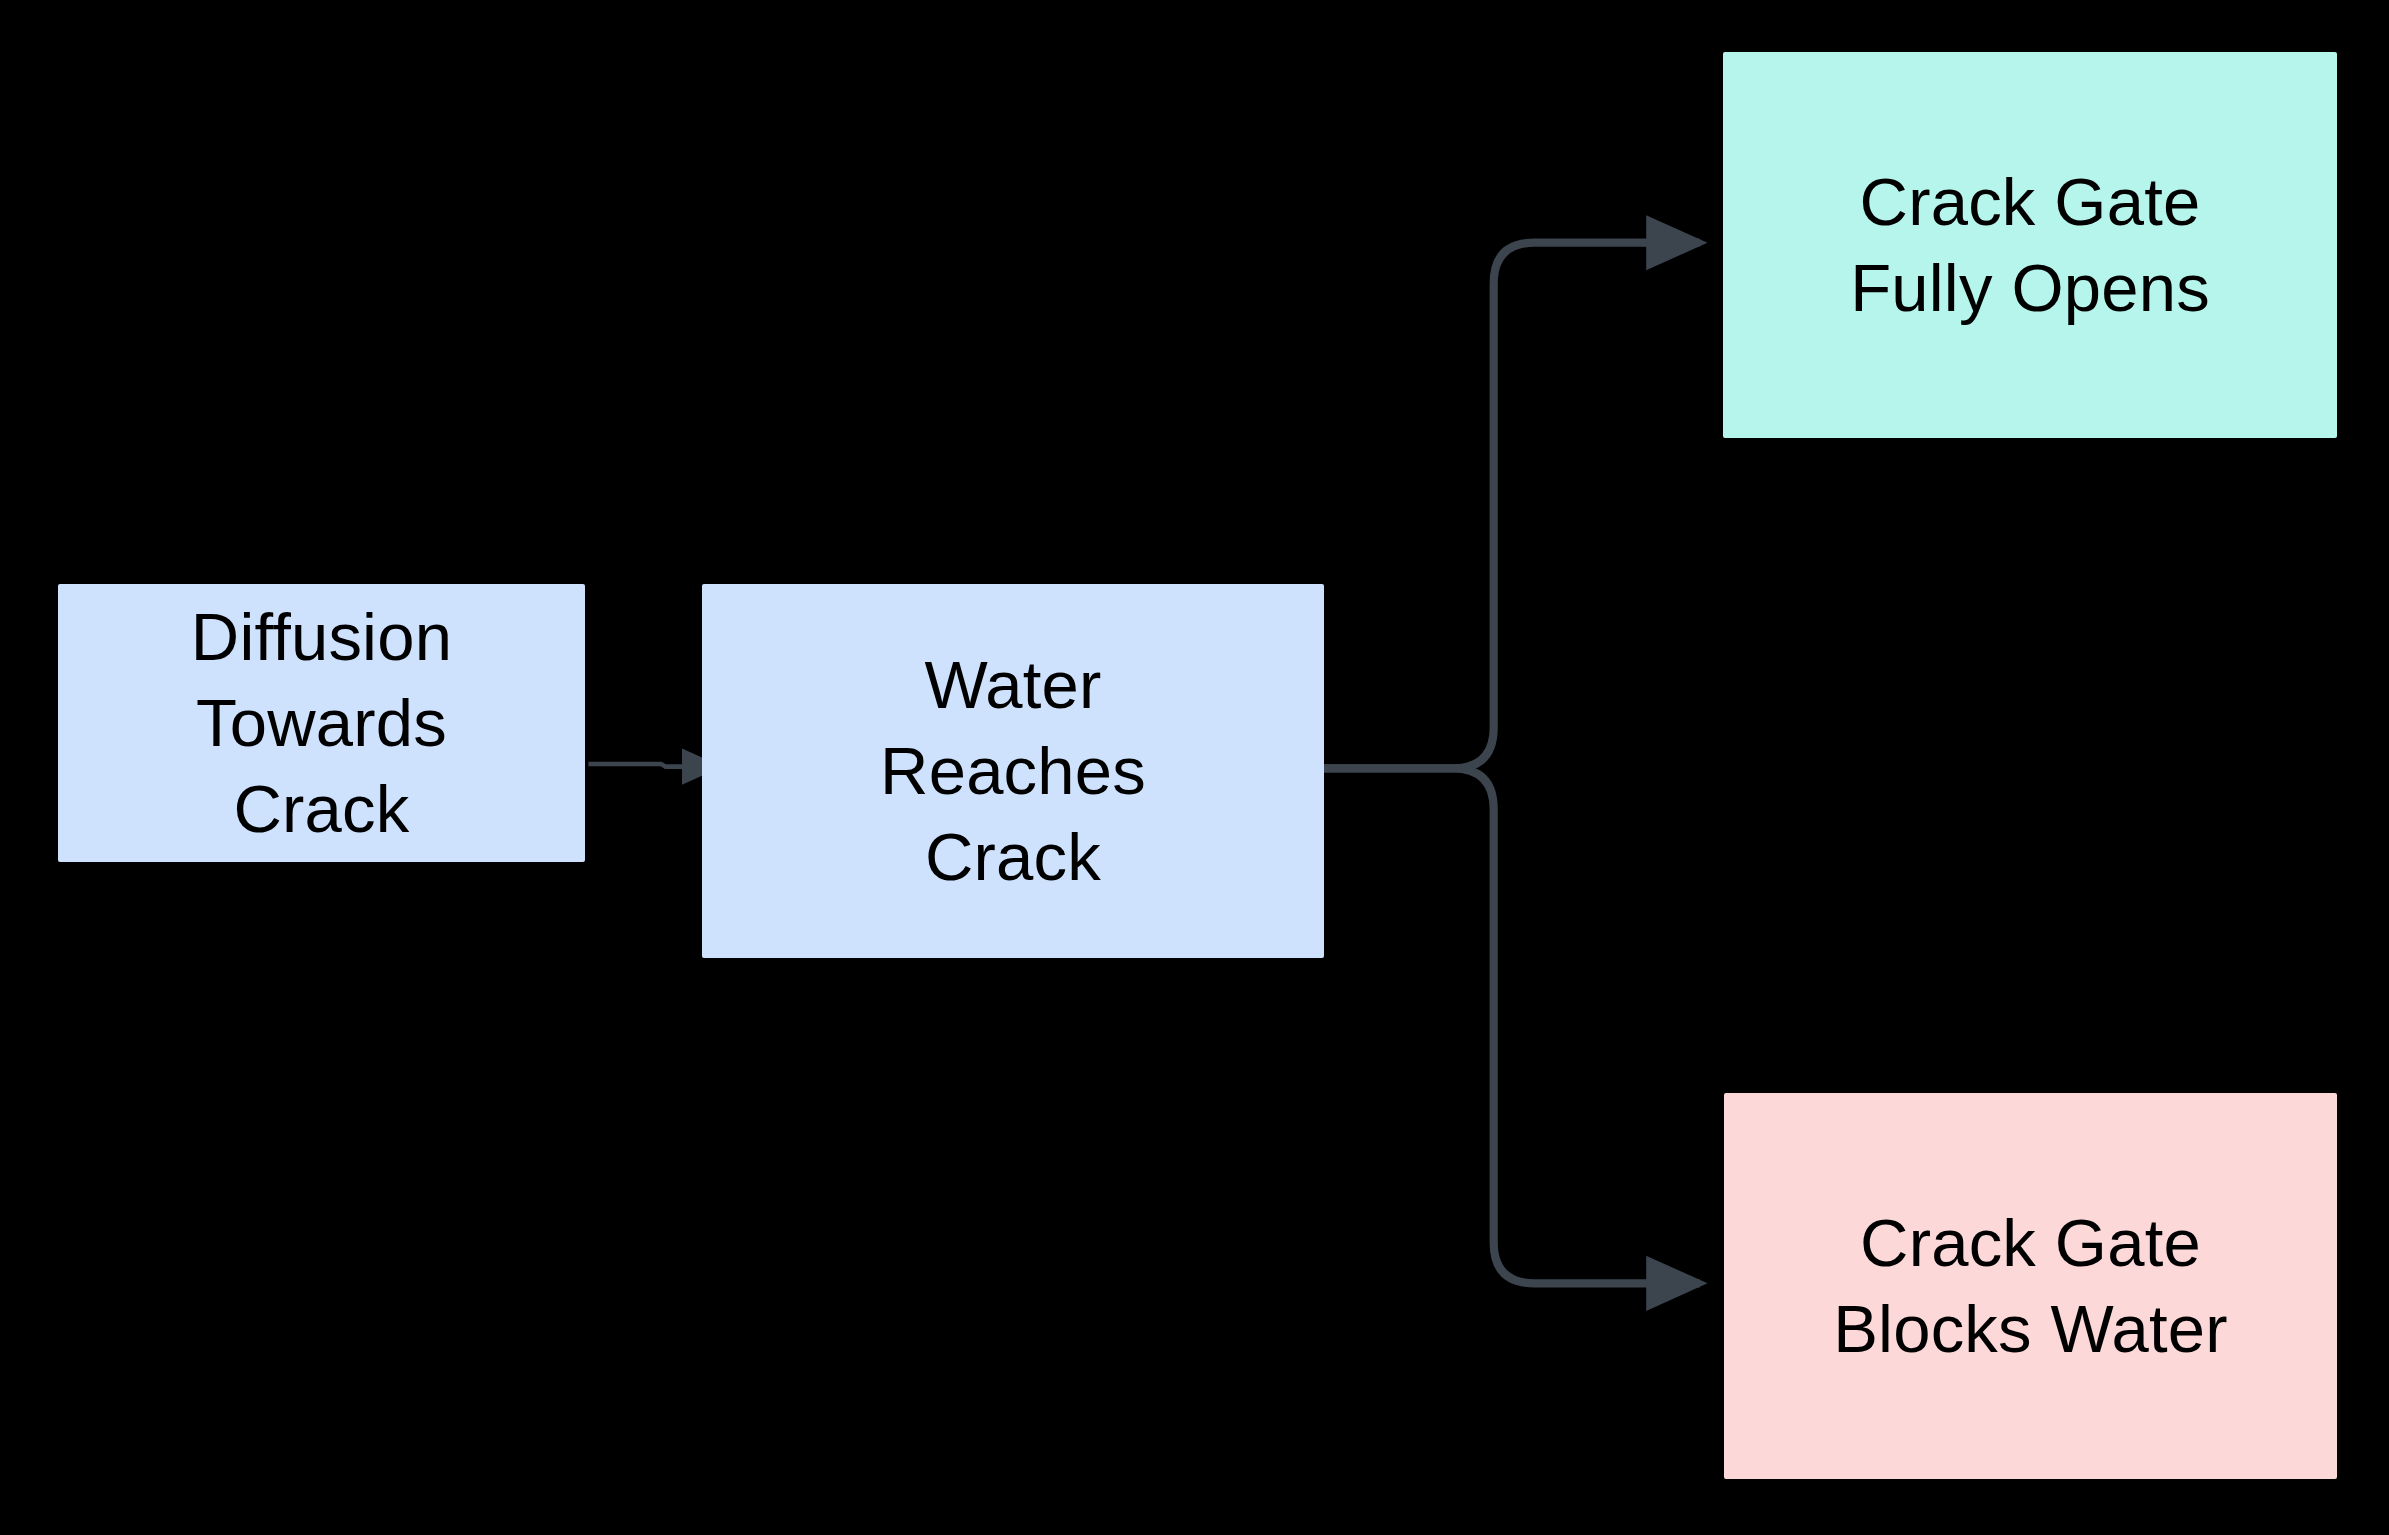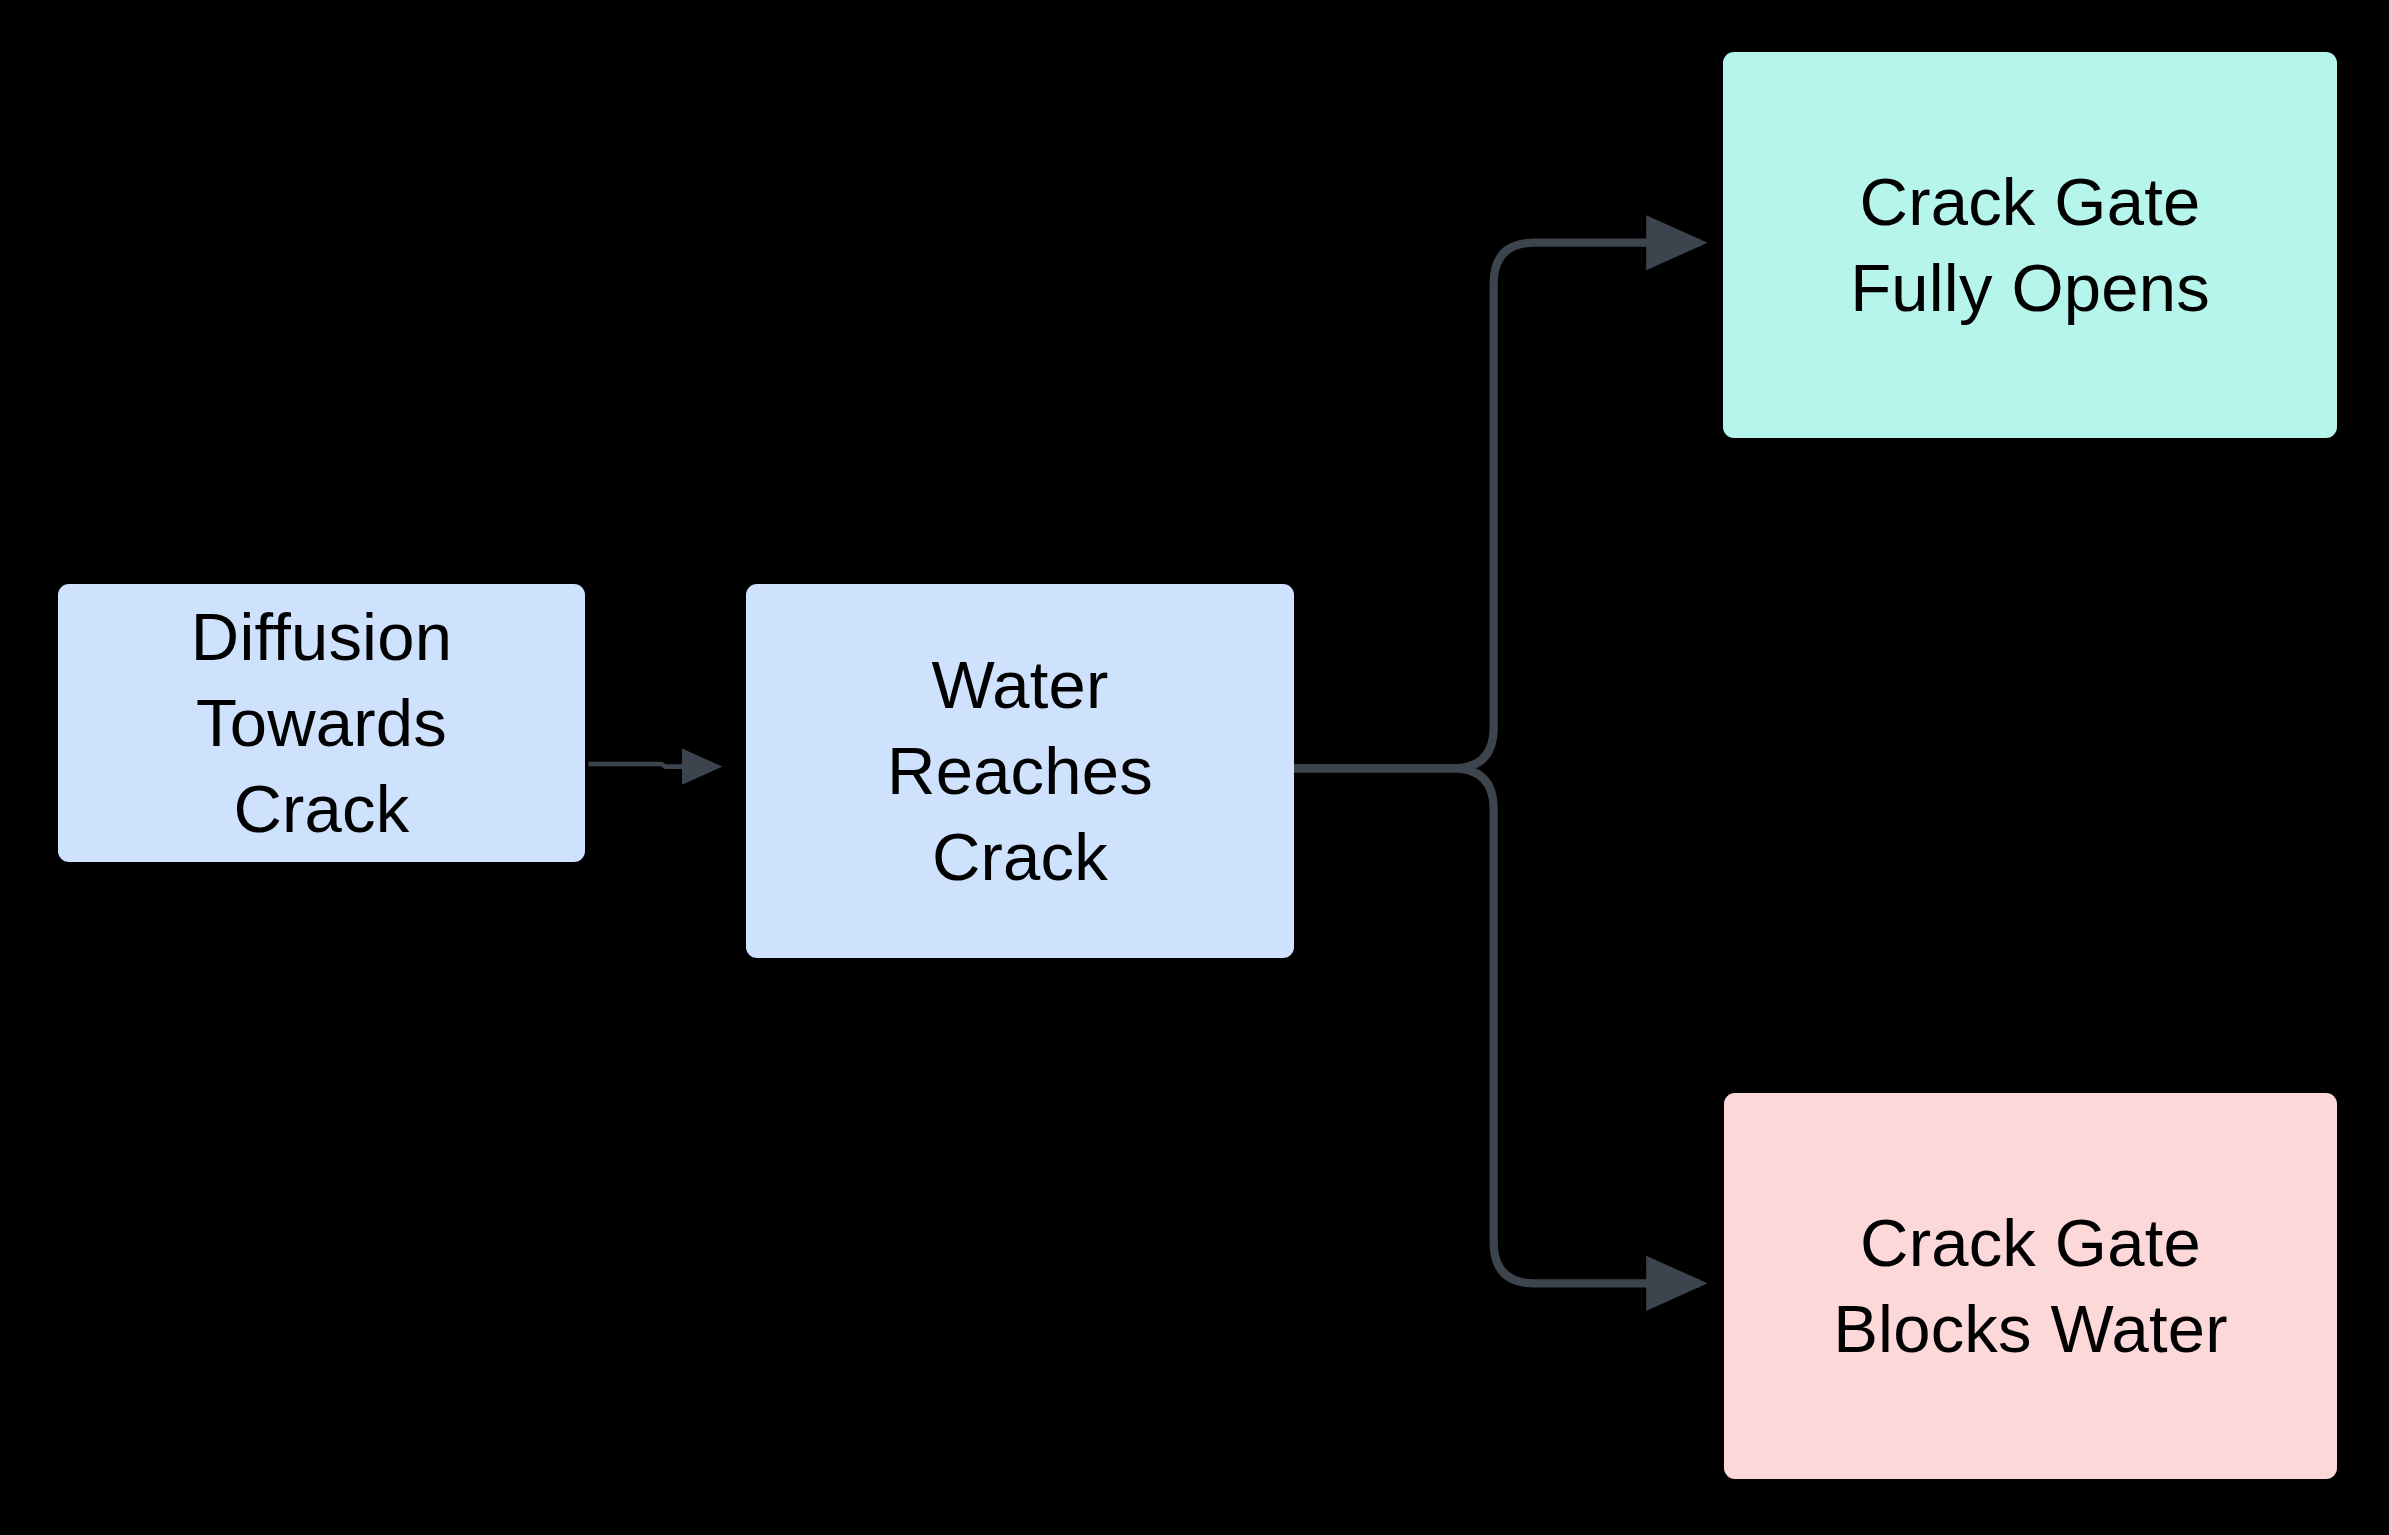--- a/index.html
+++ b/index.html
@@ -19,44 +19,44 @@
     position: absolute;
     left: 0;
     top: 0;
     width: 2389px;
     height: 1536px;
     pointer-events: none;
   }
   .node {
     position: absolute;
     box-sizing: border-box;
-    border-radius: 11px;
+    border-radius: 2px;
     display: flex;
     align-items: center;
     justify-content: center;
     text-align: center;
     color: #000000;
     font-size: 67px;
     line-height: 1.28;
     font-weight: 400;
     letter-spacing: 0.2px;
     white-space: pre-line;
     padding: 5.4px 12.7px;
   }
   #node-diffusion {
     left: 58px;
     top: 584px;
     width: 527px;
     height: 278px;
     background: #cfe2fd;
   }
   #node-water {
-    left: 746px;
+    left: 702px;
     top: 584px;
-    width: 548px;
+    width: 622px;
     height: 374px;
     background: #cfe2fd;
   }
   #node-opens {
     left: 1723px;
     top: 52px;
     width: 614px;
     height: 386px;
     background: #b5f5ec;
   }

